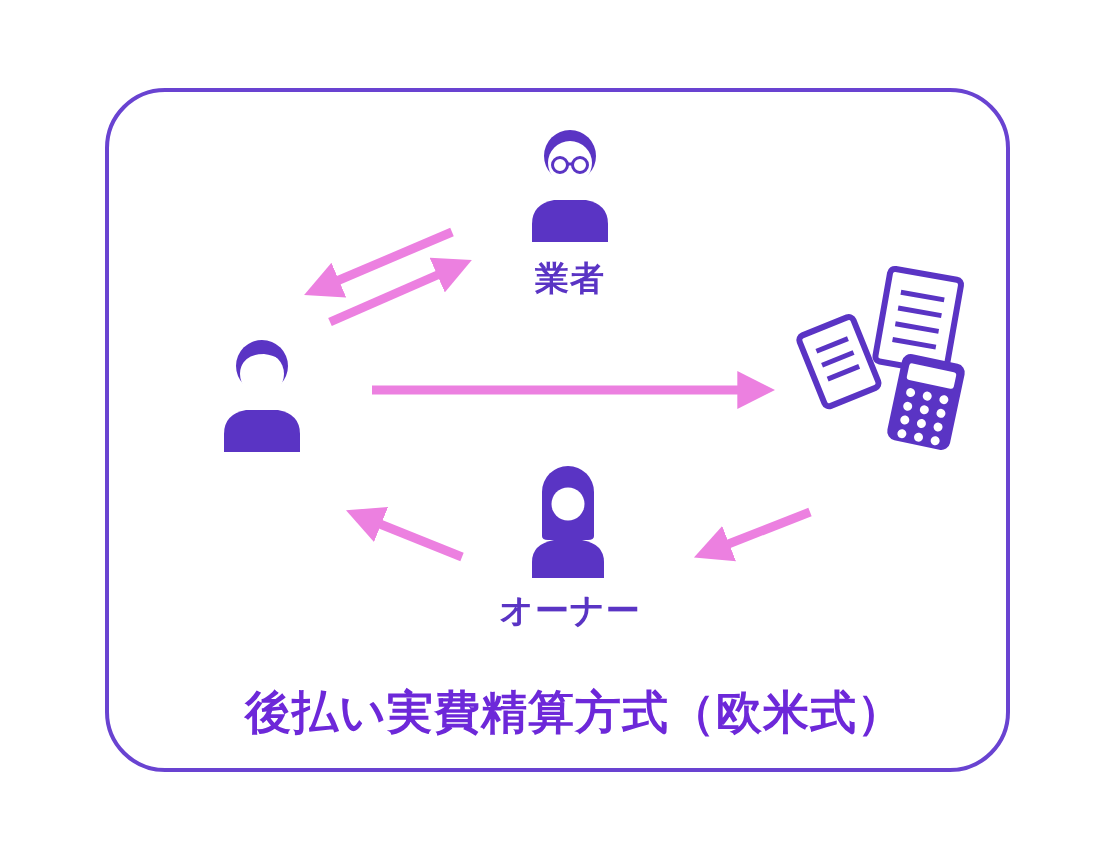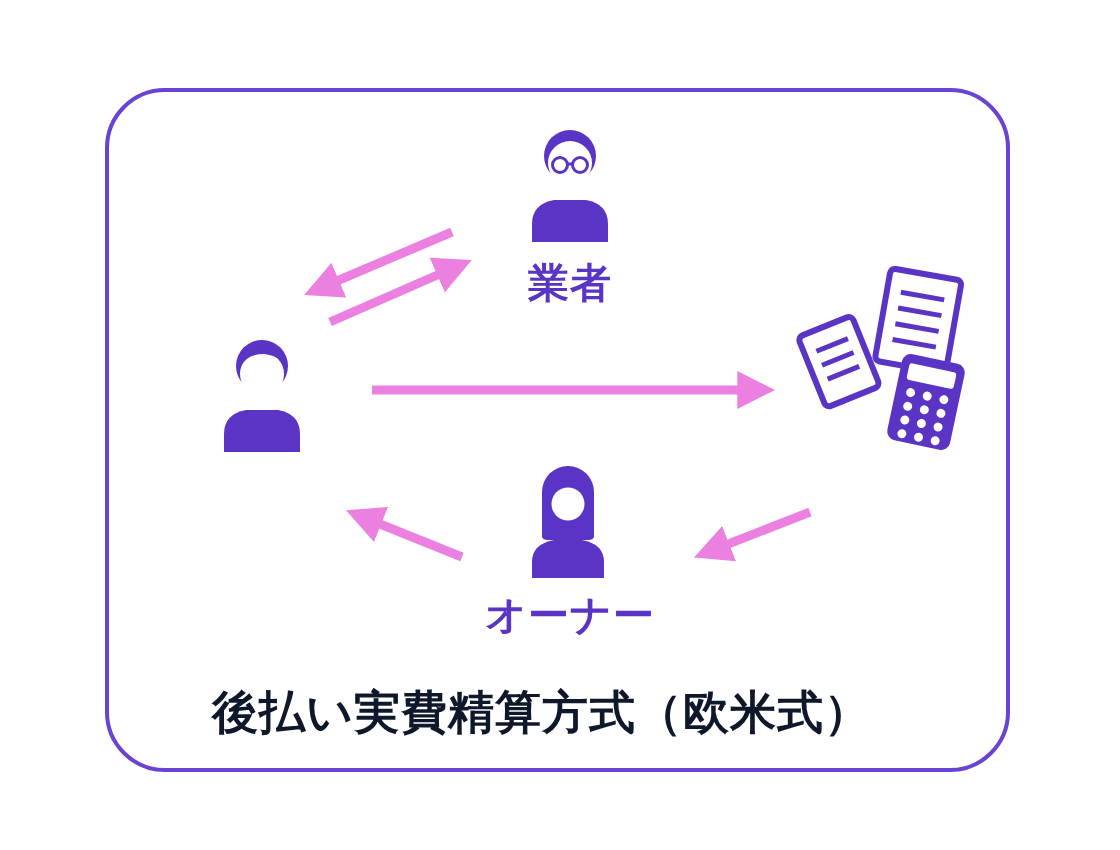--- a/index.html
+++ b/index.html
@@ -23,32 +23,32 @@
     height: 684px;
     border: 4px solid #6943d1;
     border-radius: 60px;
     box-sizing: border-box;
   }
   .node-label {
     position: absolute;
     text-align: center;
     font-weight: bold;
     color: #5a34c4;
-    font-size: 41px;
+    font-size: 34px;
     letter-spacing: 1px;
     white-space: nowrap;
   }
   .title {
     position: absolute;
-    left: 89px;
+    left: 122px;
     top: 682px;
     width: 905px;
     text-align: center;
     font-weight: bold;
-    color: #0f172a;
+    color: #6d28d9;
     font-size: 46px;
     letter-spacing: 1px;
     white-space: nowrap;
   }
   .arrows-overlay {
     position: absolute;
     left: 0;
     top: 0;
     width: 1120px;
     height: 850px;

